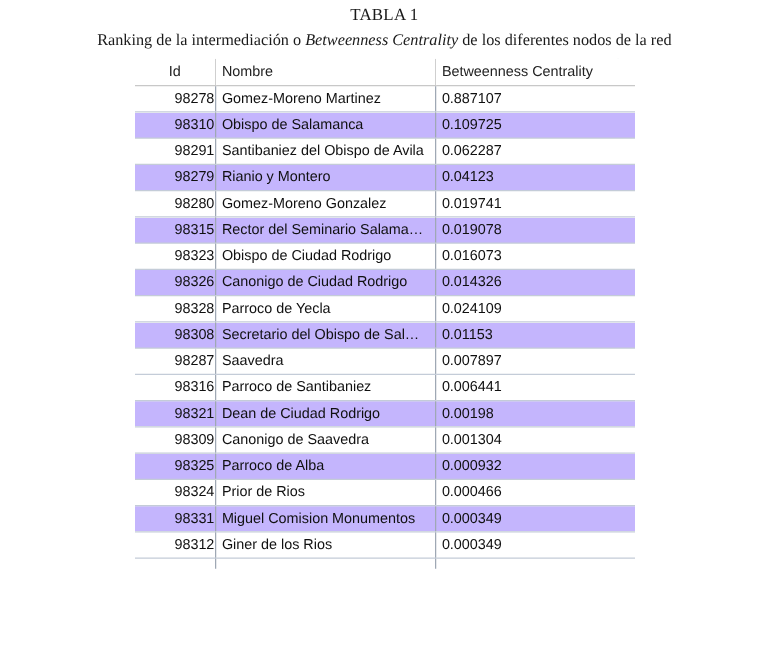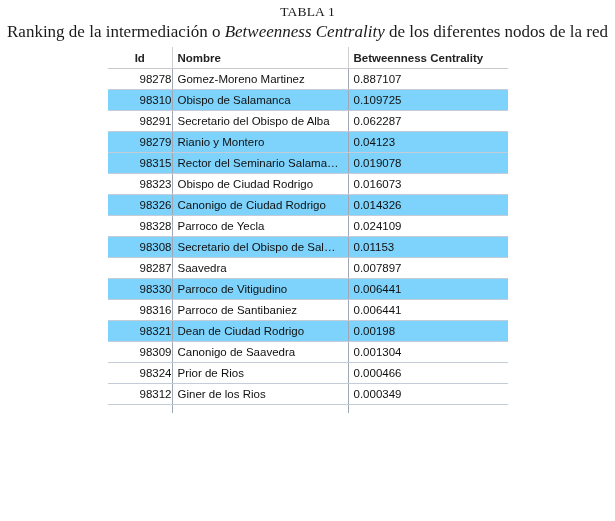--- a/index.html
+++ b/index.html
@@ -22,21 +22,21 @@
     font-family: "Liberation Serif", serif;
     color: #1a1a1a;
     padding-top: 3px;
   }
   .caption-title {
     font-size: 13.5px;
     line-height: 18px;
     letter-spacing: 0.2px;
   }
   .caption-subtitle {
-    font-size: 17px;
+    font-size: 13px;
     line-height: 21px;
     white-space: nowrap;
   }
   .caption-subtitle .ital {
     font-style: italic;
   }
 
   
   .table-shot {
     position: absolute;
@@ -58,21 +58,21 @@
 
   .grid col.c-id    { width: 64px; }
   .grid col.c-name  { width: 176px; }
   .grid col.c-val   { width: 160px; }
 
   
   .grid thead th {
     height: 21px;
     background: #ffffff;
     color: #222222;
-    font-weight: bold;
+    font-weight: normal;
     font-size: 11.5px;
     text-align: left;
     padding: 0 0 0 5px;
     border-bottom: 1px solid #c8c8c8;
     border-right: 1px solid #cfcfcf;
     vertical-align: middle;
     position: relative;
     white-space: nowrap;
     overflow: hidden;
   }
@@ -103,21 +103,21 @@
     white-space: nowrap;
     overflow: hidden;
     text-overflow: clip;
     vertical-align: middle;
     line-height: 20px;
   }
   .grid tbody td.last { border-right: none; }
   .grid tbody td.cell-id { padding-left: 6px; text-align: right; }
 
   .grid tbody tr.odd  td { background: #ffffff; }
-  .grid tbody tr.even td { background: #7dd3fc; }
+  .grid tbody tr.even td { background: #c4b5fd; }
 
   
   .grid tbody tr.partial td {
     height: 8px;
     line-height: 8px;
     border-bottom: none;
   }
 </style>
 </head>
 <body>
@@ -156,28 +156,33 @@
           <td>Gomez-Moreno Martinez</td>
           <td class="last">0.887107</td>
         </tr>
         <tr class="even">
           <td class="cell-id">98310</td>
           <td>Obispo de Salamanca</td>
           <td class="last">0.109725</td>
         </tr>
         <tr class="odd">
           <td class="cell-id">98291</td>
-          <td>Secretario del Obispo de Alba</td>
+          <td>Santibaniez del Obispo de Avila</td>
           <td class="last">0.062287</td>
         </tr>
         <tr class="even">
           <td class="cell-id">98279</td>
           <td>Rianio y Montero</td>
           <td class="last">0.04123</td>
         </tr>
+        <tr class="odd">
+          <td class="cell-id">98280</td>
+          <td>Gomez-Moreno Gonzalez</td>
+          <td class="last">0.019741</td>
+        </tr>
         <tr class="even">
           <td class="cell-id">98315</td>
           <td>Rector del Seminario Salama…</td>
           <td class="last">0.019078</td>
         </tr>
         <tr class="odd">
           <td class="cell-id">98323</td>
           <td>Obispo de Ciudad Rodrigo</td>
           <td class="last">0.016073</td>
         </tr>
@@ -194,44 +199,49 @@
         <tr class="even">
           <td class="cell-id">98308</td>
           <td>Secretario del Obispo de Sal…</td>
           <td class="last">0.01153</td>
         </tr>
         <tr class="odd">
           <td class="cell-id">98287</td>
           <td>Saavedra</td>
           <td class="last">0.007897</td>
         </tr>
-        <tr class="even">
-          <td class="cell-id">98330</td>
-          <td>Parroco de Vitigudino</td>
-          <td class="last">0.006441</td>
-        </tr>
         <tr class="odd">
           <td class="cell-id">98316</td>
           <td>Parroco de Santibaniez</td>
           <td class="last">0.006441</td>
         </tr>
         <tr class="even">
           <td class="cell-id">98321</td>
           <td>Dean de Ciudad Rodrigo</td>
           <td class="last">0.00198</td>
         </tr>
         <tr class="odd">
           <td class="cell-id">98309</td>
           <td>Canonigo de Saavedra</td>
           <td class="last">0.001304</td>
         </tr>
+        <tr class="even">
+          <td class="cell-id">98325</td>
+          <td>Parroco de Alba</td>
+          <td class="last">0.000932</td>
+        </tr>
         <tr class="odd">
           <td class="cell-id">98324</td>
           <td>Prior de Rios</td>
           <td class="last">0.000466</td>
+        </tr>
+        <tr class="even">
+          <td class="cell-id">98331</td>
+          <td>Miguel Comision Monumentos</td>
+          <td class="last">0.000349</td>
         </tr>
         <tr class="odd">
           <td class="cell-id">98312</td>
           <td>Giner de los Rios</td>
           <td class="last">0.000349</td>
         </tr>
         <tr class="odd partial">
           <td>&nbsp;</td>
           <td>&nbsp;</td>
           <td class="last">&nbsp;</td>

